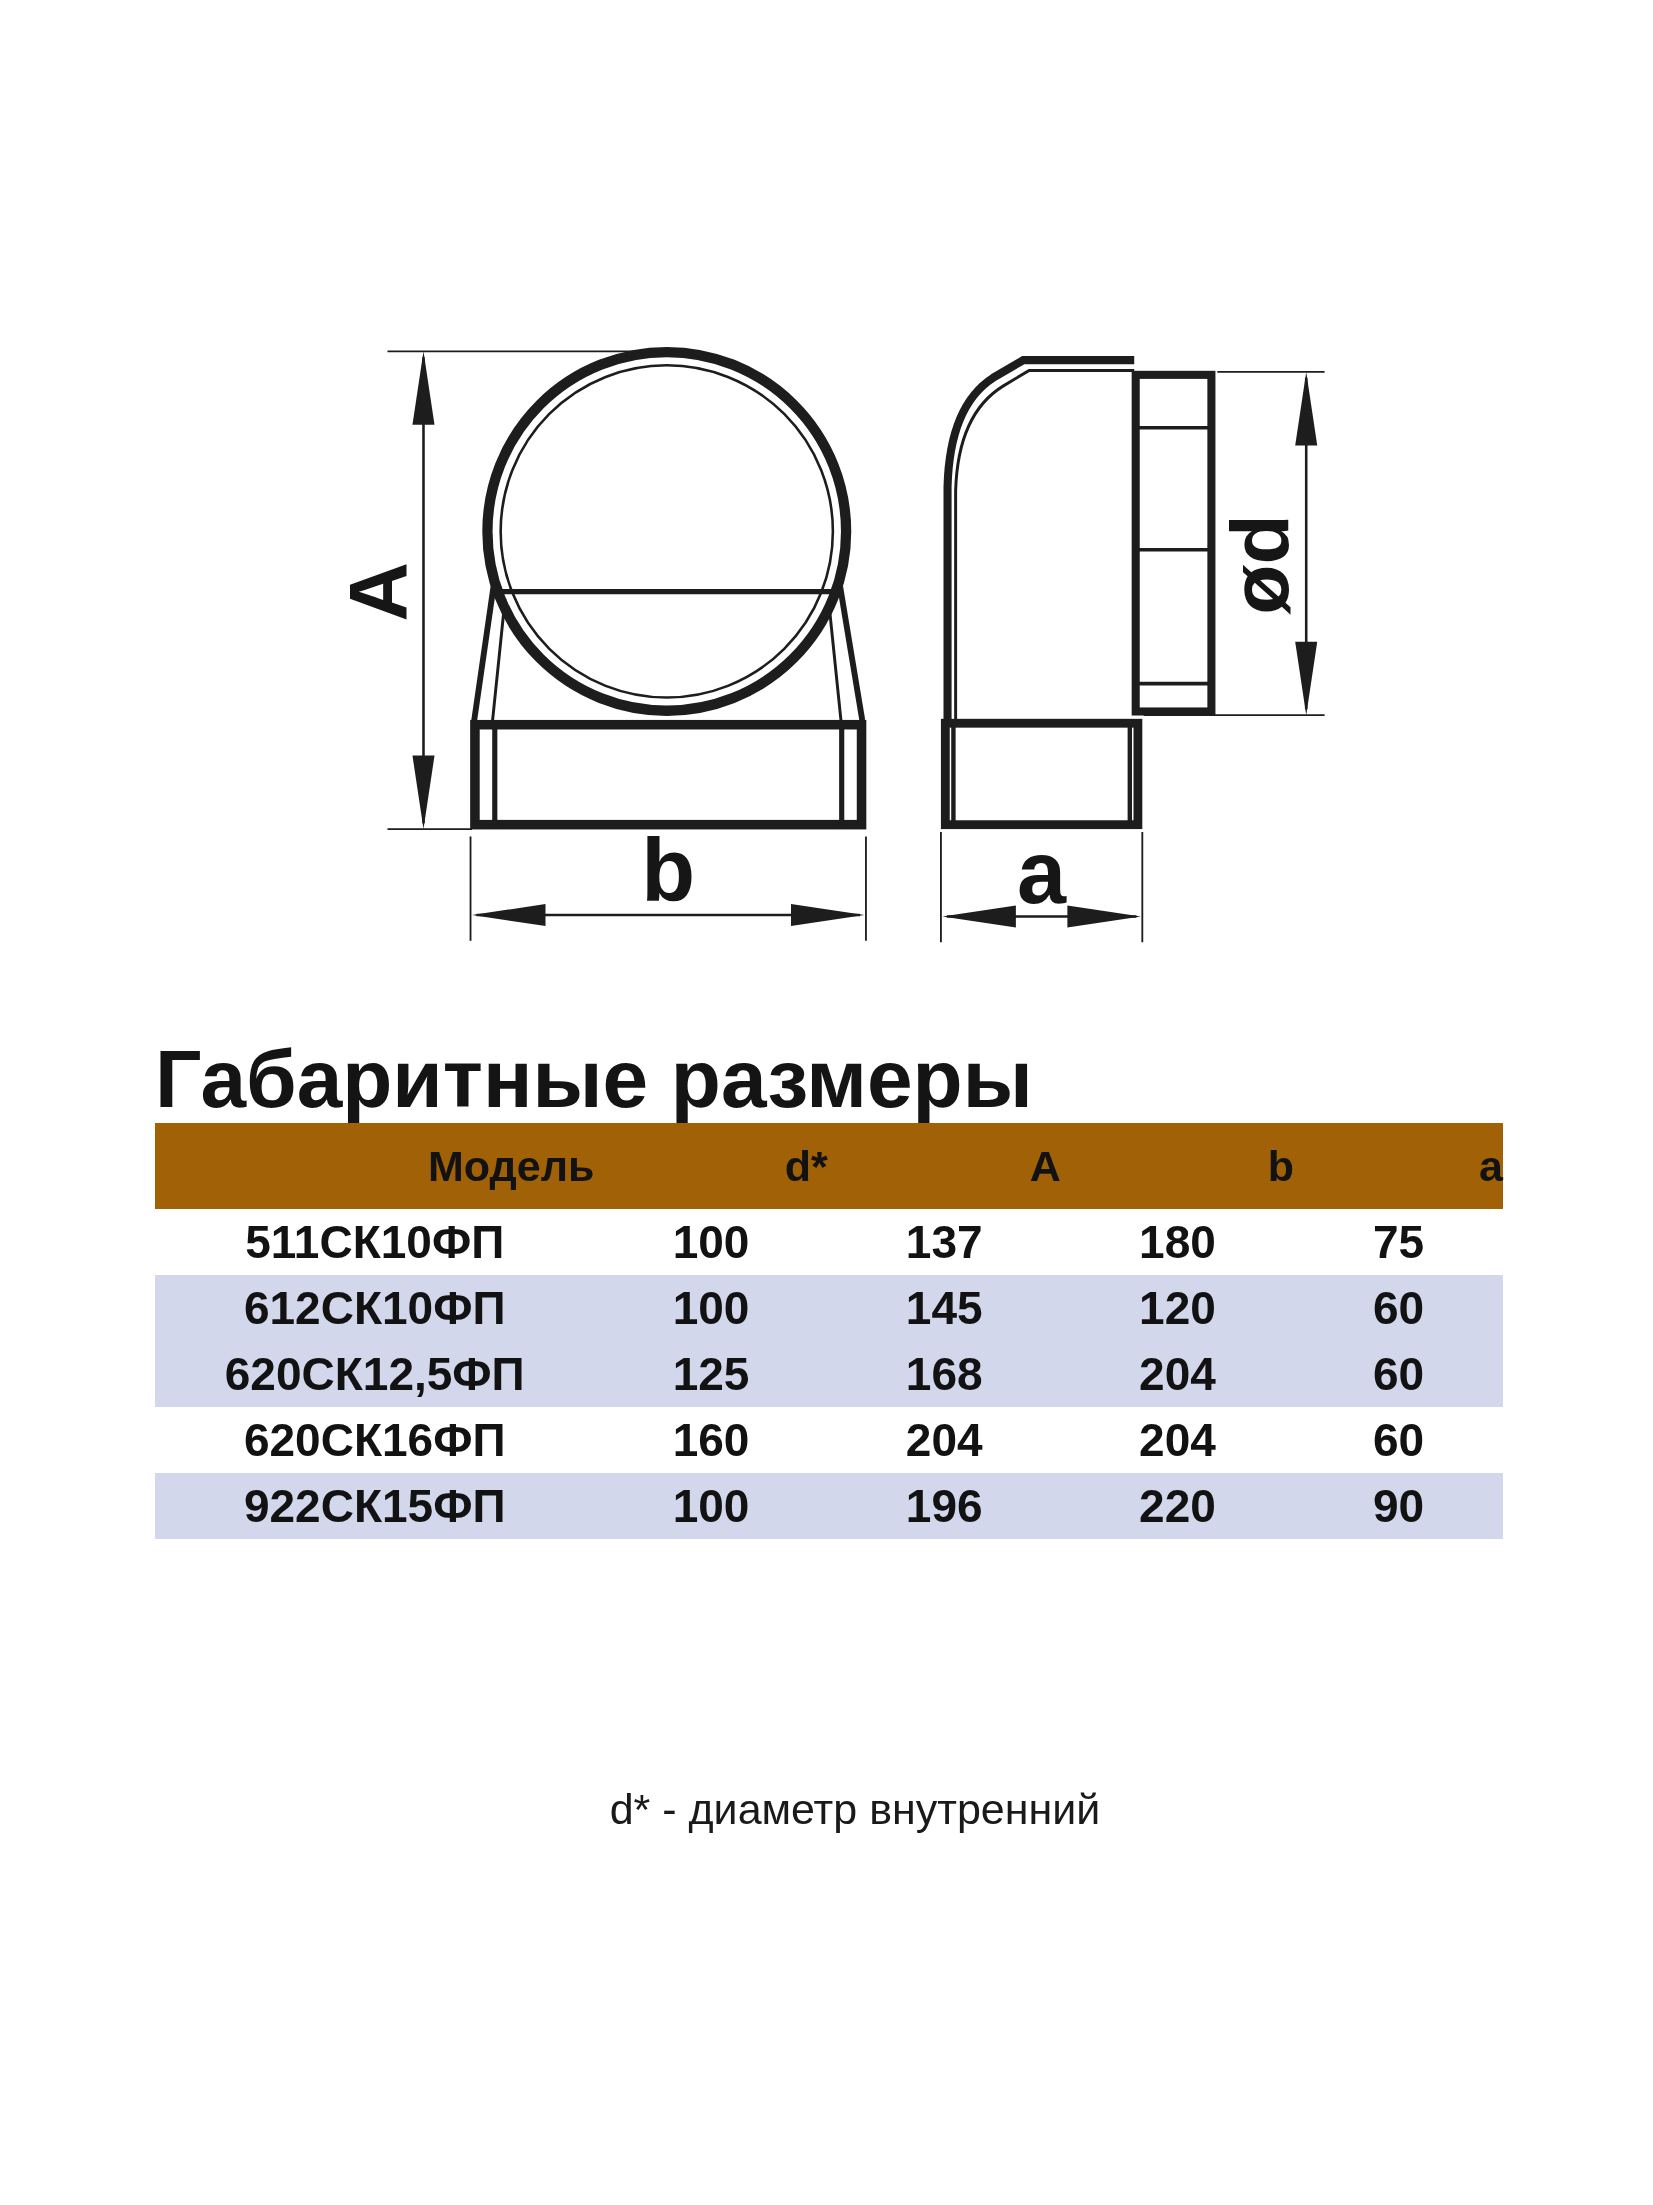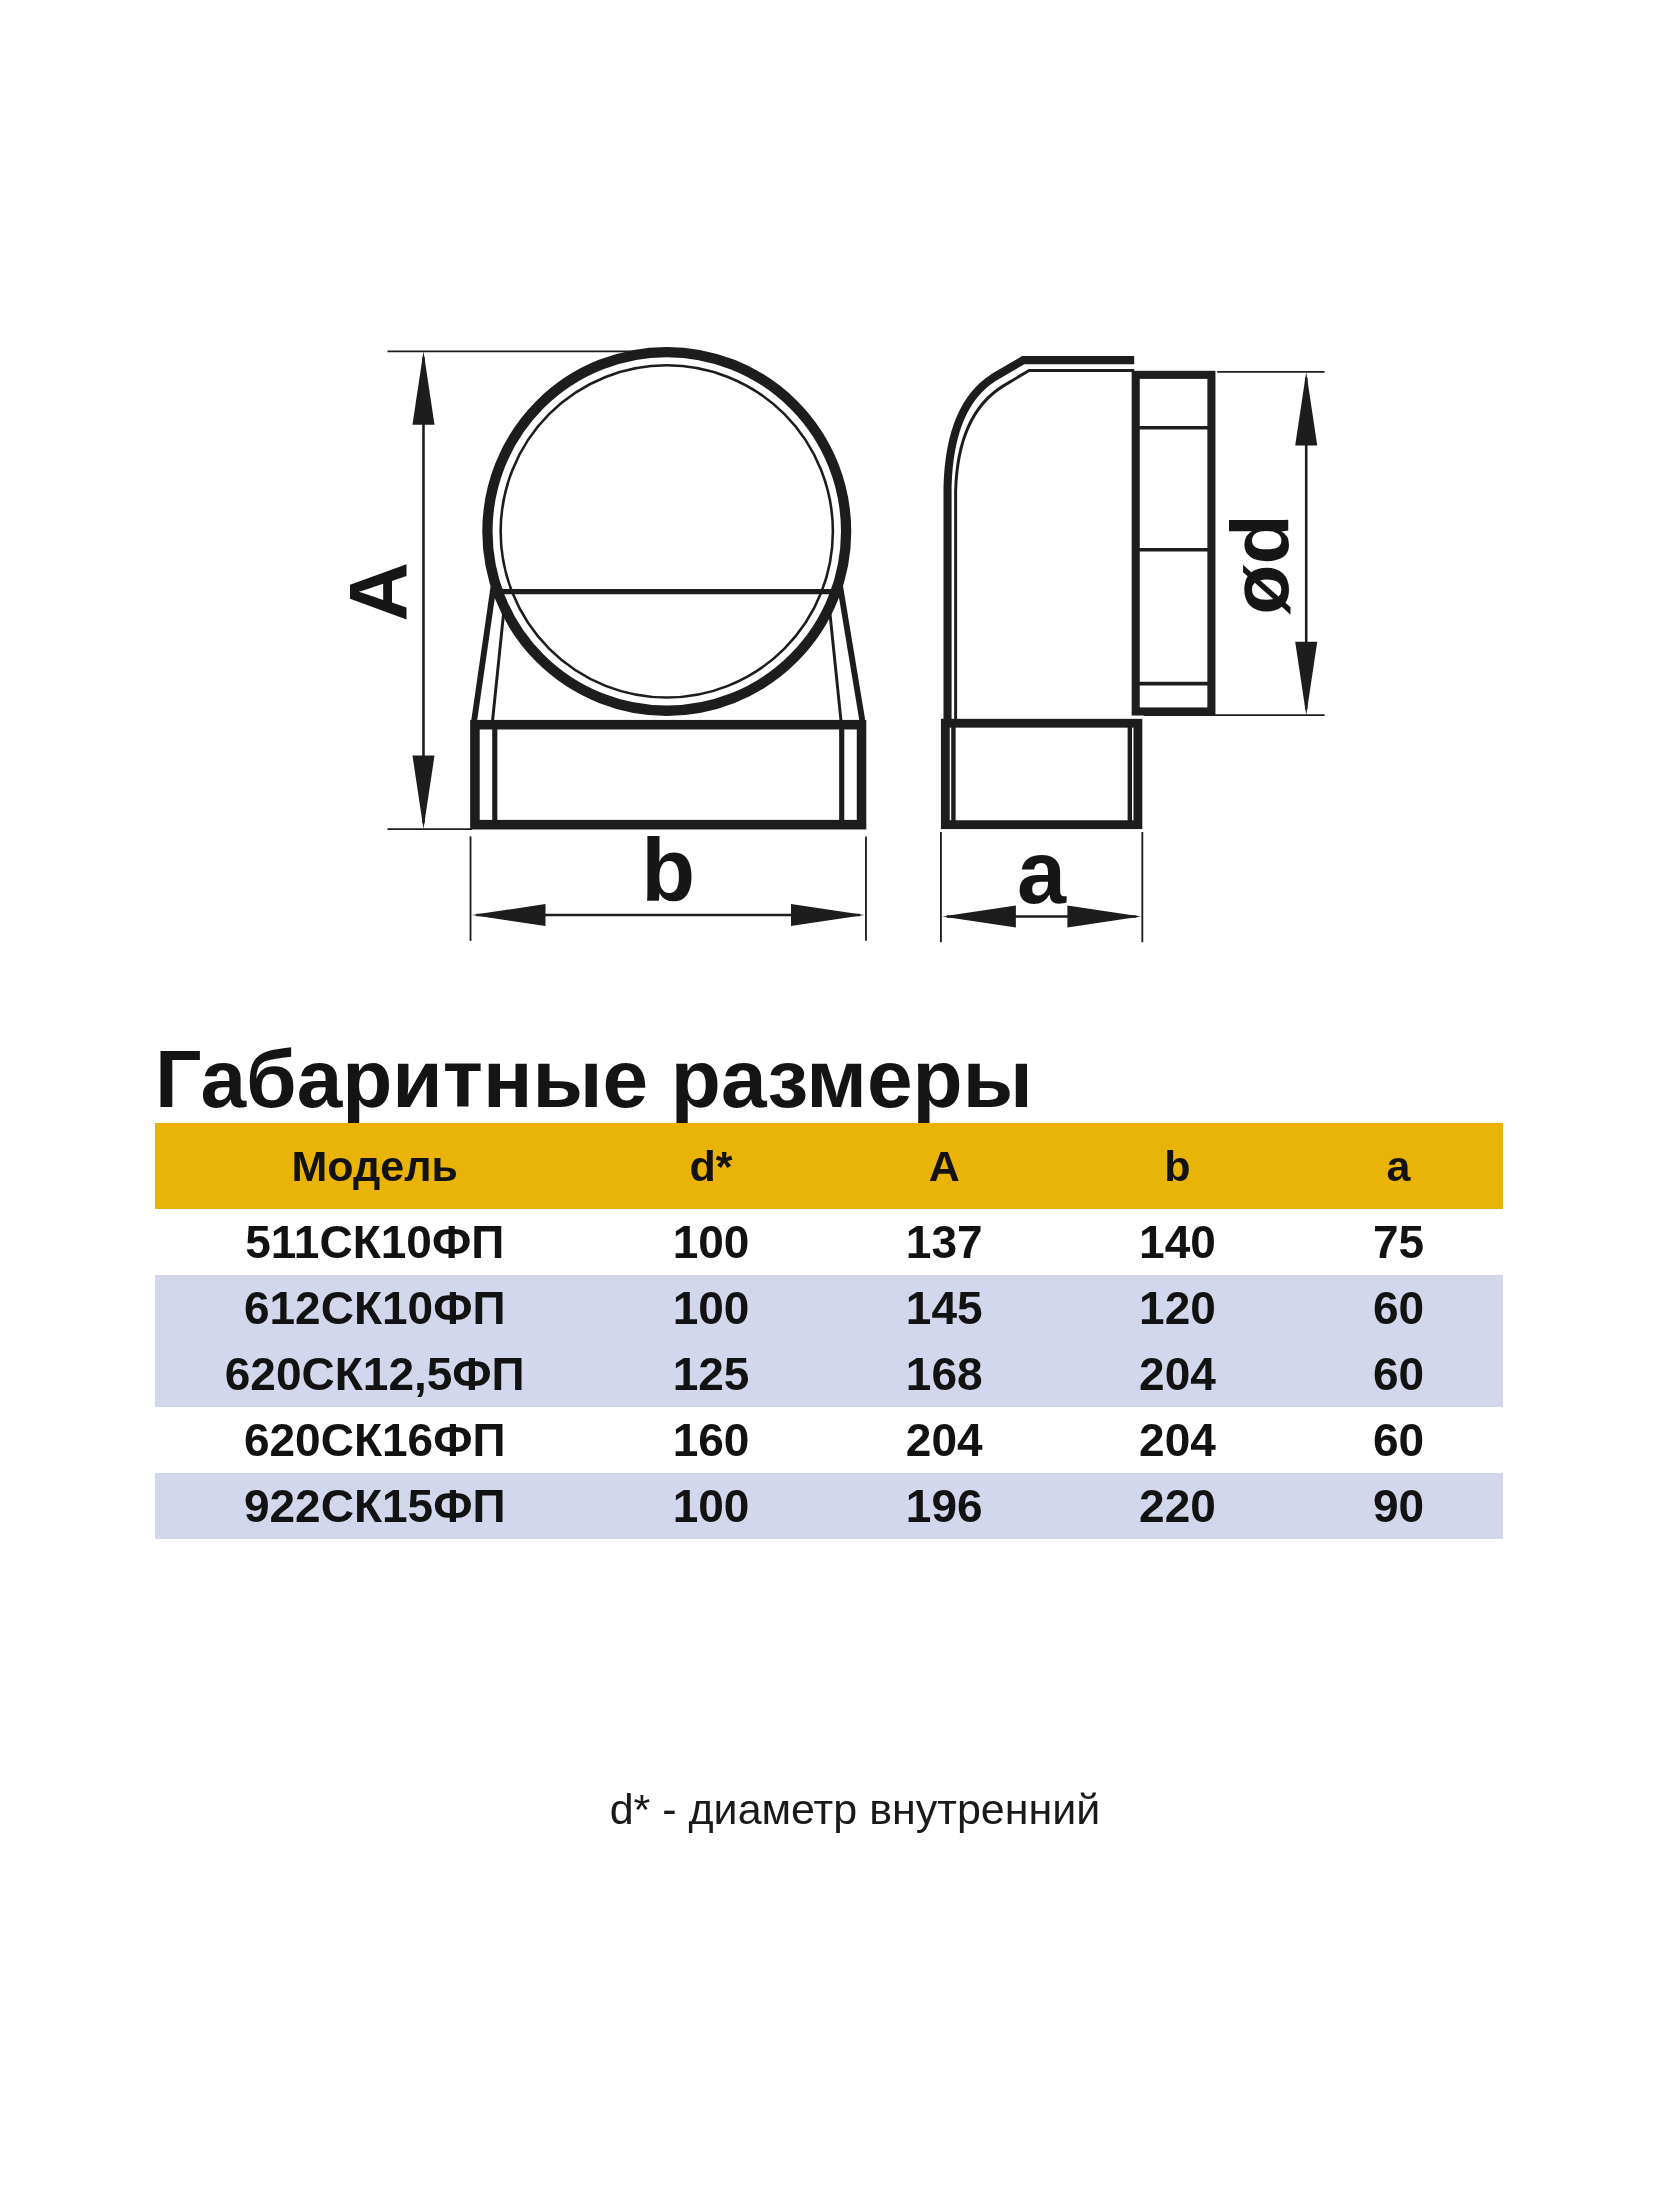--- a/index.html
+++ b/index.html
@@ -27,23 +27,23 @@
   }
   .size-table{
     position:absolute;
     left:155px;top:1123px;
     width:1348px;
     border-collapse:collapse;
     table-layout:fixed;
   }
   .size-table th{
     height:86px;
-    background:#eab308;
+    background:#a16207;
     font-size:43px;font-weight:bold;color:#121212;
-    text-align:center;vertical-align:middle;
+    text-align:right;vertical-align:middle;
     padding:0;
   }
   .size-table td{
     height:66px;
     font-size:46px;font-weight:bold;color:#121212;
     text-align:center;vertical-align:middle;
     padding:0;
   }
   .size-table tr.alt td{background:#d3d7ec;}
   .footnote{
@@ -154,21 +154,21 @@
         <th>A</th>
         <th>b</th>
         <th>a</th>
       </tr>
     </thead>
     <tbody>
       <tr>
         <td>511СК10ФП</td>
         <td>100</td>
         <td>137</td>
-        <td>140</td>
+        <td>180</td>
         <td>75</td>
       </tr>
       <tr class="alt">
         <td>612СК10ФП</td>
         <td>100</td>
         <td>145</td>
         <td>120</td>
         <td>60</td>
       </tr>
       <tr class="alt">

